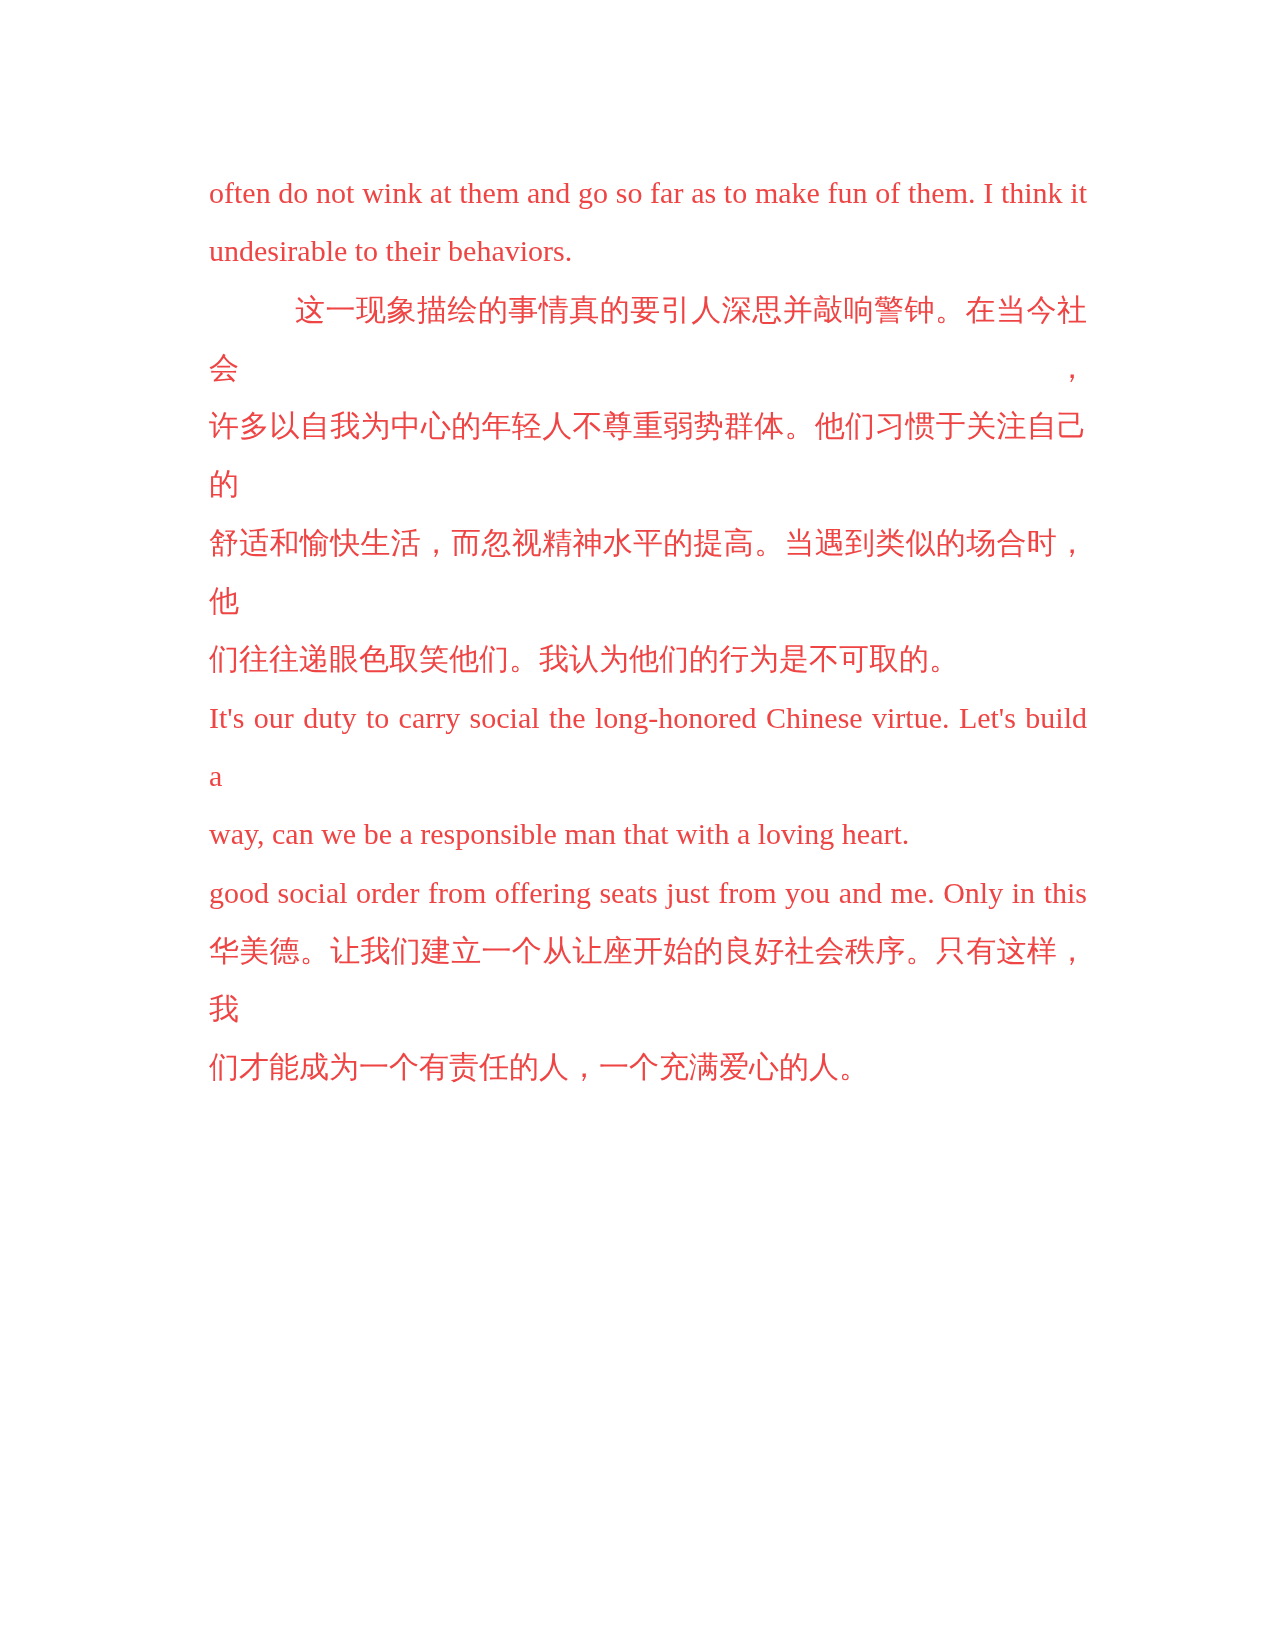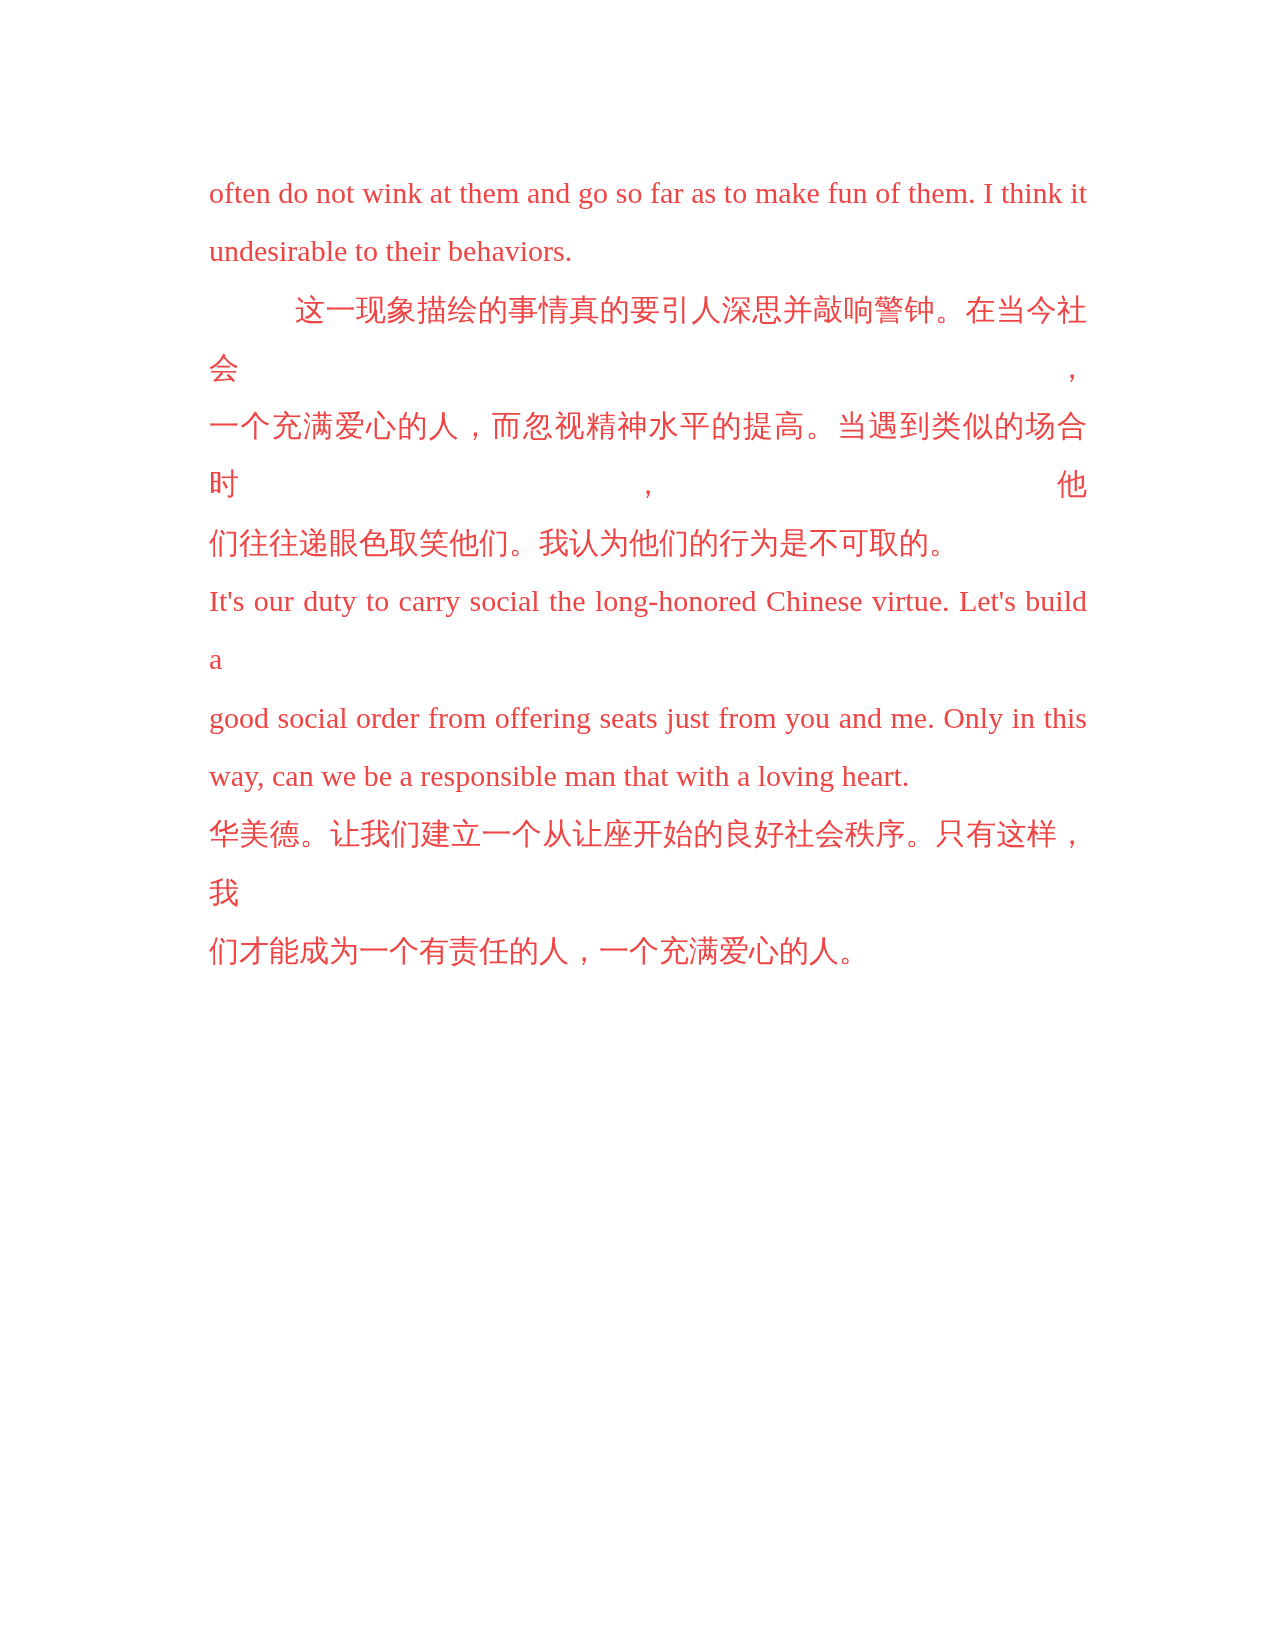--- a/index.html
+++ b/index.html
@@ -48,23 +48,24 @@
 </head>
 <body>
 
 <div class="page">
   <div class="doc-content">
 
     <div class="line jfull">often do not wink at them and go so far as to make fun of them. I think it</div>
     <div class="line pend">undesirable to their behaviors.</div>
 
     <div class="line jfull indent">这一现象描绘的事情真的要引人深思并敲响警钟。在当今社会，</div>
-    <div class="line jfull">一个充满爱心的人，而忽视精神水平的提高。当遇到类似的场合时，他</div>
+    <div class="line jfull">许多以自我为中心的年轻人不尊重弱势群体。他们习惯于关注自己的</div>
+    <div class="line jfull">舒适和愉快生活，而忽视精神水平的提高。当遇到类似的场合时，他</div>
     <div class="line pend">们往往递眼色取笑他们。我认为他们的行为是不可取的。</div>
 
     <div class="line jfull">It's our duty to carry social the long-honored Chinese virtue. Let's build a</div>
+    <div class="line pend">way, can we be a responsible man that with a loving heart.</div>
     <div class="line jfull">good social order from offering seats just from you and me. Only in this</div>
-    <div class="line pend">way, can we be a responsible man that with a loving heart.</div>
 
     <div class="line jfull">华美德。让我们建立一个从让座开始的良好社会秩序。只有这样，我</div>
     <div class="line pend">们才能成为一个有责任的人，一个充满爱心的人。</div>
   </div>
 </div>
 
 </body></html>

